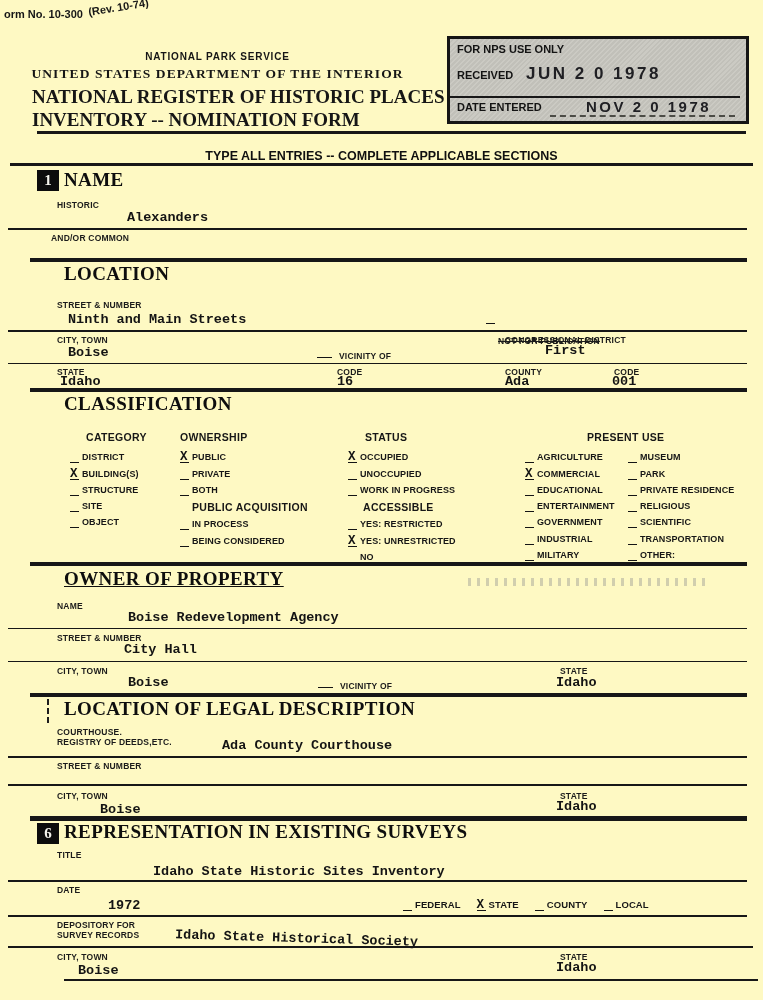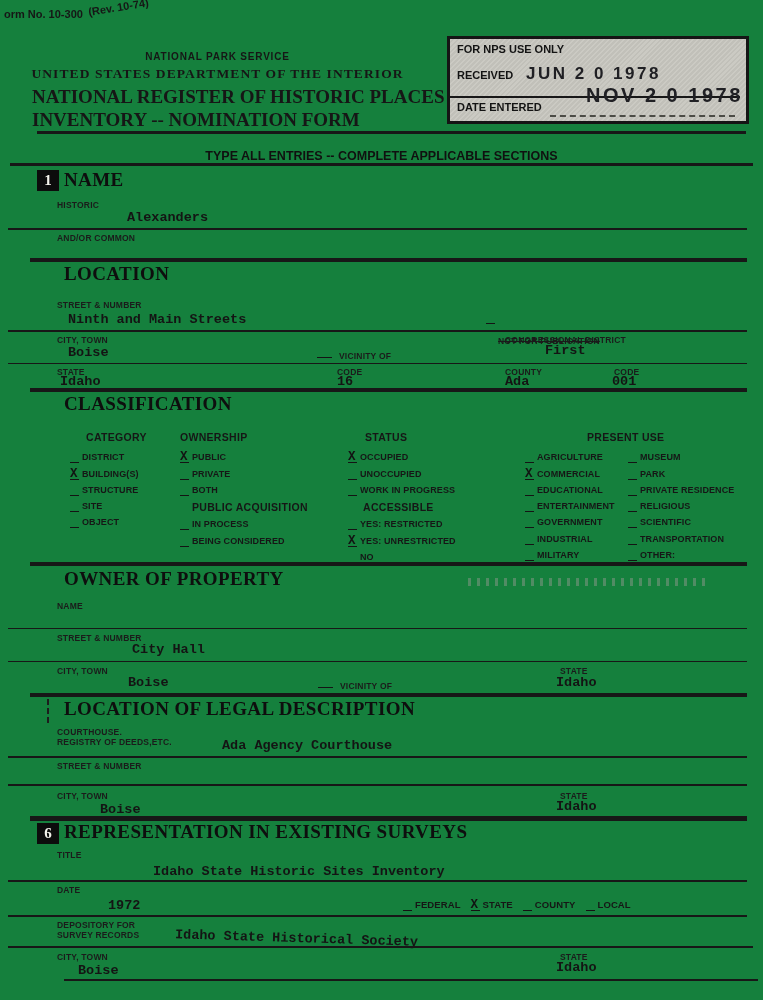--- a/index.html
+++ b/index.html
@@ -1,16 +1,16 @@
 <!DOCTYPE html>
 <html><head>
 <meta charset="utf-8">
 <style>
   html,body{margin:0;padding:0;background:#888;}
-  .page{position:relative;width:763px;height:1000px;margin:0 auto;background:#15803d;
+  .page{position:relative;width:763px;height:1000px;margin:0 auto;background:#fef9c3;
         font-family:"Liberation Sans",sans-serif;color:#161616;overflow:hidden;}
   .abs{position:absolute;}
   .rule{position:absolute;background:#171717;}
   .lbl{position:absolute;font-size:8.5px;font-weight:bold;letter-spacing:.2px;color:#1b1b1b;white-space:nowrap;}
   .typed{position:absolute;font-family:"Liberation Mono","DejaVu Sans Mono",monospace;
          font-size:13.5px;font-weight:600;color:#141414;white-space:nowrap;}
   .sec-head{position:absolute;font-family:"Liberation Serif",serif;font-weight:bold;
             font-size:19px;letter-spacing:.4px;color:#0e0e0e;white-space:nowrap;}
   .numbox{position:absolute;width:22px;height:21px;background:#0c0c0c;color:#f4f3ec;
           font-family:"Liberation Serif",serif;font-weight:bold;font-size:15px;
@@ -26,21 +26,21 @@
   .ck-item{display:flex;align-items:flex-end;height:16.3px;white-space:nowrap;}
   .ck-label{font-size:9px;font-weight:bold;letter-spacing:.1px;padding-bottom:2px;}
   .ck-subhead{font-size:10.5px;font-weight:bold;height:16.3px;display:flex;align-items:flex-end;
               padding-bottom:2px;letter-spacing:.3px;white-space:nowrap;}
   .ck-mark{position:relative;display:inline-block;width:12px;height:13px;flex:none;
            font-family:"Liberation Mono","DejaVu Sans Mono",monospace;font-weight:bold;
            font-size:12.5px;line-height:12px;color:#121212;}
   .ck-mark::after{content:"";position:absolute;left:0;bottom:1px;width:9px;border-top:1.7px solid #141414;}
   .col-ownership .ck-subhead{margin-left:12px;}
   .col-status .ck-subhead{margin-left:15px;}
-  .h-list{position:absolute;display:flex;gap:10px;}
+  .h-list{position:absolute;display:flex;gap:16px;}
   .h-list .ck-item{height:13px;}
   .h-list .ck-label{font-size:9.5px;}
   .long-dash{position:absolute;border-top:1.8px solid #141414;width:15px;}
   .dash-vert{position:absolute;border-left:2.2px dashed #1d1d1d;}
   .noise{position:absolute;opacity:.45;background:repeating-linear-gradient(90deg,#9a9a94 0 3px,transparent 3px 9px);}
   .dotline{position:absolute;border-top:2px dashed #4c4c46;}
 </style>
 </head>
 <body>
 
@@ -56,34 +56,34 @@
     <div>NATIONAL REGISTER OF HISTORIC PLACES</div>
     <div>INVENTORY -- NOMINATION FORM</div>
   </div>
 
   <div class="npsbox">
     <div class="b-lbl" style="left:7px;top:4px;">FOR NPS USE ONLY</div>
     <div class="b-lbl" style="left:7px;top:30px;">RECEIVED</div>
     <div class="stamp" style="left:76px;top:25px;">JUN 2 0 1978</div>
     <div class="rule" style="left:0;top:57px;width:290px;height:1.6px;"></div>
     <div class="b-lbl" style="left:7px;top:62px;">DATE ENTERED</div>
-    <div class="stamp" style="left:136px;top:45px;font-size:20px;">NOV 2 0 1978</div>
+    <div class="stamp" style="left:136px;top:59px;font-size:15px;">NOV 2 0 1978</div>
     <div class="dotline" style="left:100px;top:76px;width:185px;"></div>
   </div>
 
   <div class="rule" style="left:37px;top:131px;width:709px;height:3.4px;"></div>
   <div class="instr" style="top:149px;">TYPE ALL ENTRIES -- COMPLETE APPLICABLE SECTIONS</div>
   <div class="rule" style="left:10px;top:162.5px;width:743px;height:3px;"></div>
 
   <div class="numbox" style="left:37px;top:170px;">1</div>
   <div class="sec-head" style="left:64px;top:169px;">NAME</div>
   <div class="lbl" style="left:57px;top:200px;">HISTORIC</div>
   <div class="typed" style="left:127px;top:210px;">Alexanders</div>
   <div class="rule" style="left:8px;top:228px;width:739px;height:1.8px;"></div>
-  <div class="lbl" style="left:57px;top:233px;">AND/OR COMMON</div>
+  <div class="lbl" style="left:51px;top:233px;">AND/OR COMMON</div>
   <div class="typed" style="left:127px;top:240px;"></div>
 
   <div class="rule" style="left:30px;top:258px;width:717px;height:3.8px;"></div>
   <div class="sec-head" style="left:64px;top:263px;">LOCATION</div>
 
   <div class="lbl" style="left:57px;top:300px;">STREET &amp; NUMBER</div>
   <div class="typed" style="left:68px;top:312px;">Ninth and Main Streets</div>
   <span class="ck-mark" style="position:absolute;left:486px;top:312px;width:9px;"></span>
   <div class="lbl" style="left:498px;top:336px;text-decoration:line-through;text-decoration-thickness:1px;">NOT FOR PUBLICATION</div>
   <div class="rule" style="left:8px;top:330px;width:739px;height:1.8px;"></div>
@@ -249,44 +249,45 @@
           </div>
           <div class="ck-item">
             <span class="ck-mark"></span>
             <span class="ck-label">OTHER:</span>
           </div>
         </div>
     </div>
   </div>
 
   <div class="rule" style="left:30px;top:562px;width:717px;height:3.8px;"></div>
-  <div class="sec-head" style="left:64px;top:568px;">OWNER OF PROPERTY</div>
+  <div class="sec-head" style="left:64px;top:568px;text-decoration:underline;">OWNER OF PROPERTY</div>
   <div class="noise" style="left:468px;top:578px;width:240px;height:8px;"></div>
 
   <div class="lbl" style="left:57px;top:601px;">NAME</div>
+  <div class="typed" style="left:128px;top:610px;">Boise Redevelopment Agency</div>
   <div class="rule" style="left:8px;top:627.5px;width:739px;height:1.8px;"></div>
 
   <div class="lbl" style="left:57px;top:633px;">STREET &amp; NUMBER</div>
-  <div class="typed" style="left:132px;top:642px;text-align:center;">City Hall</div>
+  <div class="typed" style="left:124px;top:642px;text-align:center;">City Hall</div>
   <div class="rule" style="left:8px;top:660.5px;width:739px;height:1.8px;"></div>
 
   <div class="lbl" style="left:57px;top:666px;">CITY, TOWN</div>
   <div class="typed" style="left:128px;top:675px;">Boise</div>
   <div class="long-dash" style="left:318px;top:687px;"></div>
   <div class="lbl" style="left:340px;top:681px;">VICINITY OF</div>
   <div class="lbl" style="left:560px;top:666px;">STATE</div>
   <div class="typed" style="left:556px;top:675px;">Idaho</div>
 
   <div class="rule" style="left:30px;top:693px;width:717px;height:3.8px;"></div>
   <div class="dash-vert" style="left:47px;top:699px;height:24px;"></div>
   <div class="sec-head" style="left:64px;top:698px;">LOCATION OF LEGAL DESCRIPTION</div>
 
   <div class="lbl" style="left:57px;top:727px;">COURTHOUSE.</div>
   <div class="lbl" style="left:57px;top:737px;">REGISTRY OF DEEDS,ETC.</div>
-  <div class="typed" style="left:222px;top:738px;">Ada Agency Courthouse</div>
+  <div class="typed" style="left:222px;top:738px;">Ada County Courthouse</div>
   <div class="rule" style="left:8px;top:756px;width:739px;height:1.8px;"></div>
 
   <div class="lbl" style="left:57px;top:761px;">STREET &amp; NUMBER</div>
   <div class="typed" style="left:128px;top:768px;"></div>
   <div class="rule" style="left:8px;top:784px;width:739px;height:2.4px;"></div>
 
   <div class="lbl" style="left:57px;top:791px;">CITY, TOWN</div>
   <div class="typed" style="left:100px;top:802px;">Boise</div>
   <div class="lbl" style="left:560px;top:791px;">STATE</div>
   <div class="typed" style="left:556px;top:799px;">Idaho</div>

